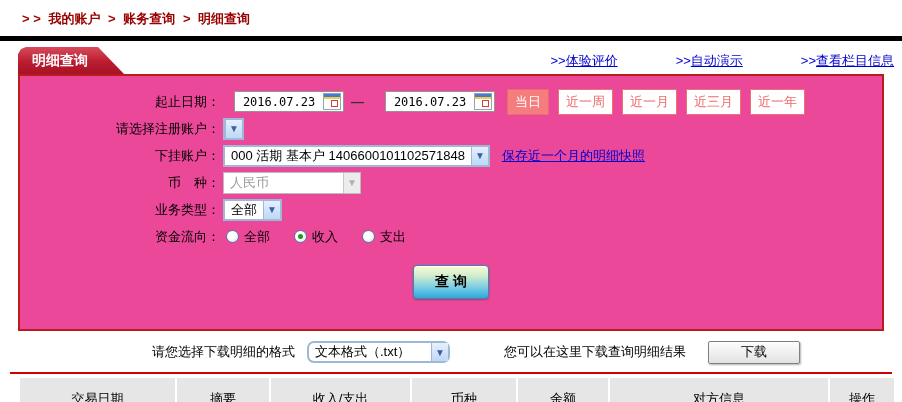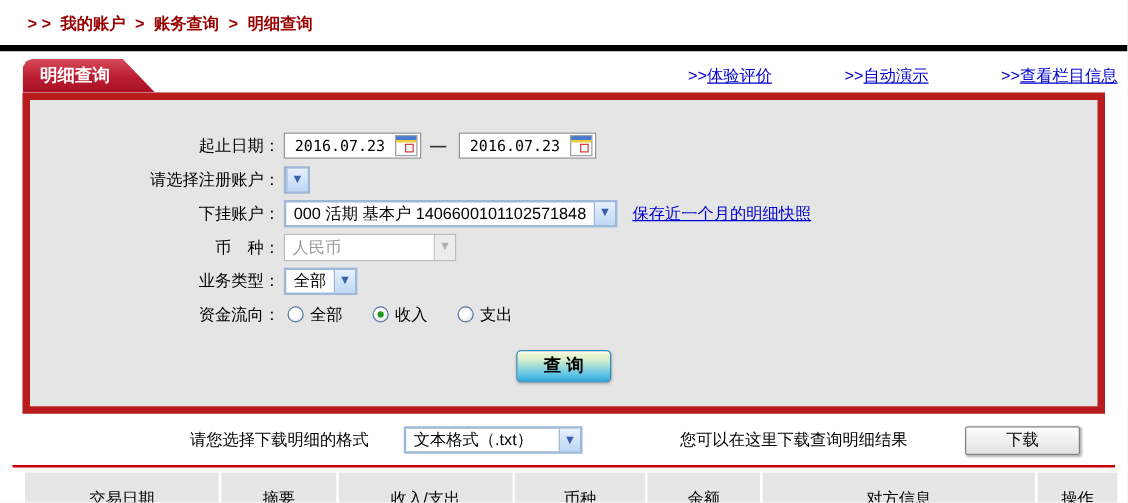--- a/index.html
+++ b/index.html
@@ -18,27 +18,27 @@
     color:#fff; font-size:14px; font-weight:bold;
     background:linear-gradient(180deg,#d64c5c 0%,#bb1c30 55%,#a81226 100%);
     clip-path:polygon(0 100%, 0 7px, 3px 2px, 8px 0, calc(100% - 26px) 0, 100% 100%);
   }
   .toplinks { margin-left:auto; display:flex; align-items:center; padding-right:8px; font-size:13px; }
   .toplink { color:#0000cc; cursor:pointer; }
   .toplink u { text-decoration:underline; }
   .toplink + .toplink { margin-left:58px; }
 
   
-  .panel { margin:0 18px; border:6px solid #b91c1c; background:#e5e5e5; height:257px; padding-top:25px; }
+  .panel { margin:0 18px; border:2px solid #b91c1c; background:#ec4899; height:257px; padding-top:14px; }
   .frow { display:flex; align-items:center; height:23px; margin-bottom:4px; font-size:13px; }
   .flabel { width:200px; text-align:right; white-space:pre; color:#000; }
 
   
   .datebox { display:inline-flex; align-items:center; border:1px solid #949494; background:#fff;
-    height:21px; padding:0 2px 0 0; margin-left:3px; }
+    height:21px; padding:0 2px 0 0; margin-left:14px; }
   .dateval { width:88px; text-align:center; font-size:12px; font-family:"DejaVu Sans Mono","Liberation Mono",monospace; }
   .cal { width:18px; height:17px; border:1px solid #9aa4ac; background:
     linear-gradient(180deg,#4a7ad0 0 3px,#f0d040 3px 5px,#ffffff 5px),
     repeating-linear-gradient(90deg,#c8ccd0 0 1px,transparent 1px 4px),
     repeating-linear-gradient(180deg,#c8ccd0 0 1px,transparent 1px 4px);
     background-blend-mode:normal; position:relative; cursor:pointer; }
   .cal::before { content:''; position:absolute; left:0; right:0; top:0; height:5px;
     background:linear-gradient(180deg,#4a7ad0 0 60%,#f0d040 60%); }
   .cal::after { content:''; position:absolute; right:2px; bottom:2px; width:5px; height:5px;
     border:1px solid #d04040; background:#fff; }
@@ -66,30 +66,30 @@
   
   .radios { display:flex; align-items:center; margin-left:6px; }
   .radio-group { display:flex; align-items:center; margin-right:24px; cursor:pointer; }
   .radio { width:13px; height:13px; border-radius:50%; border:1px solid #5878a8;
     background:radial-gradient(circle at 35% 30%,#ffffff 40%,#dcdcdc); display:inline-flex;
     align-items:center; justify-content:center; margin-right:5px; }
   .radio.checked::after { content:''; width:5px; height:5px; border-radius:50%; background:#1f9a1f; }
   .radio-label { font-size:13px; }
 
   
-  .qbtn { display:block; margin:17px auto 0; width:76px; height:26px; font-size:14px; font-weight:bold;
+  .qbtn { display:block; margin:17px auto 0; width:76px; height:34px; font-size:14px; font-weight:bold;
     color:#000; border:1px solid #2e8cb8; border-radius:4px; cursor:pointer;
     background:linear-gradient(180deg,#fafad6 0%,#d2edcc 30%,#6cc8e6 72%,#2fa8dc 100%);
     box-shadow:inset 0 1px 0 #ffffff, 0 1px 2px rgba(0,0,0,.25);
     font-family:"Liberation Sans","DejaVu Sans",sans-serif; }
 
   
-  .dlrow { display:flex; align-items:center; margin-top:8px; height:26px; font-size:13px;gap:24px; }
+  .dlrow { display:flex; align-items:center; margin-top:8px; height:26px; font-size:13px; }
   .dl-label { margin-left:152px; }
-  .dl-sel { margin-left:4px; }
+  .dl-sel { margin-left:12px;border-radius:7px; }
   .dl-sel .txt { width:122px; }
   .dl-hint { margin-left:54px; }
   .dlbtn { margin-left:22px; width:92px; height:23px; font-size:13px; color:#000; cursor:pointer;
     border:1px solid #808080; border-radius:2px;
     background:linear-gradient(180deg,#fdfdfd,#e2e2e2);
     box-shadow:1px 1px 2px rgba(0,0,0,.3);
     font-family:"Liberation Sans","DejaVu Sans",sans-serif; }
 
   
   .redline { margin:7px 10px 0; border-top:2px solid #cc0000; }
@@ -128,20 +128,27 @@
   <div class="frow">
     <span class="flabel">起止日期：</span>
     <span class="datebox">
       <span class="dateval">2016.07.23</span>
       <span class="cal"></span>
     </span>
     <span class="dash">—</span>
     <span class="datebox">
       <span class="dateval">2016.07.23</span>
       <span class="cal"></span>
+    </span>
+    <span class="ranges">
+      <span class="rbtn active">当日</span>
+      <span class="rbtn">近一周</span>
+      <span class="rbtn">近一月</span>
+      <span class="rbtn">近三月</span>
+      <span class="rbtn">近一年</span>
     </span>
   </div>
 
   <div class="frow">
     <span class="flabel">请选择注册账户：</span>
     <span class="sel">
       <span class="arrow">▼</span>
     </span>
   </div>
 

